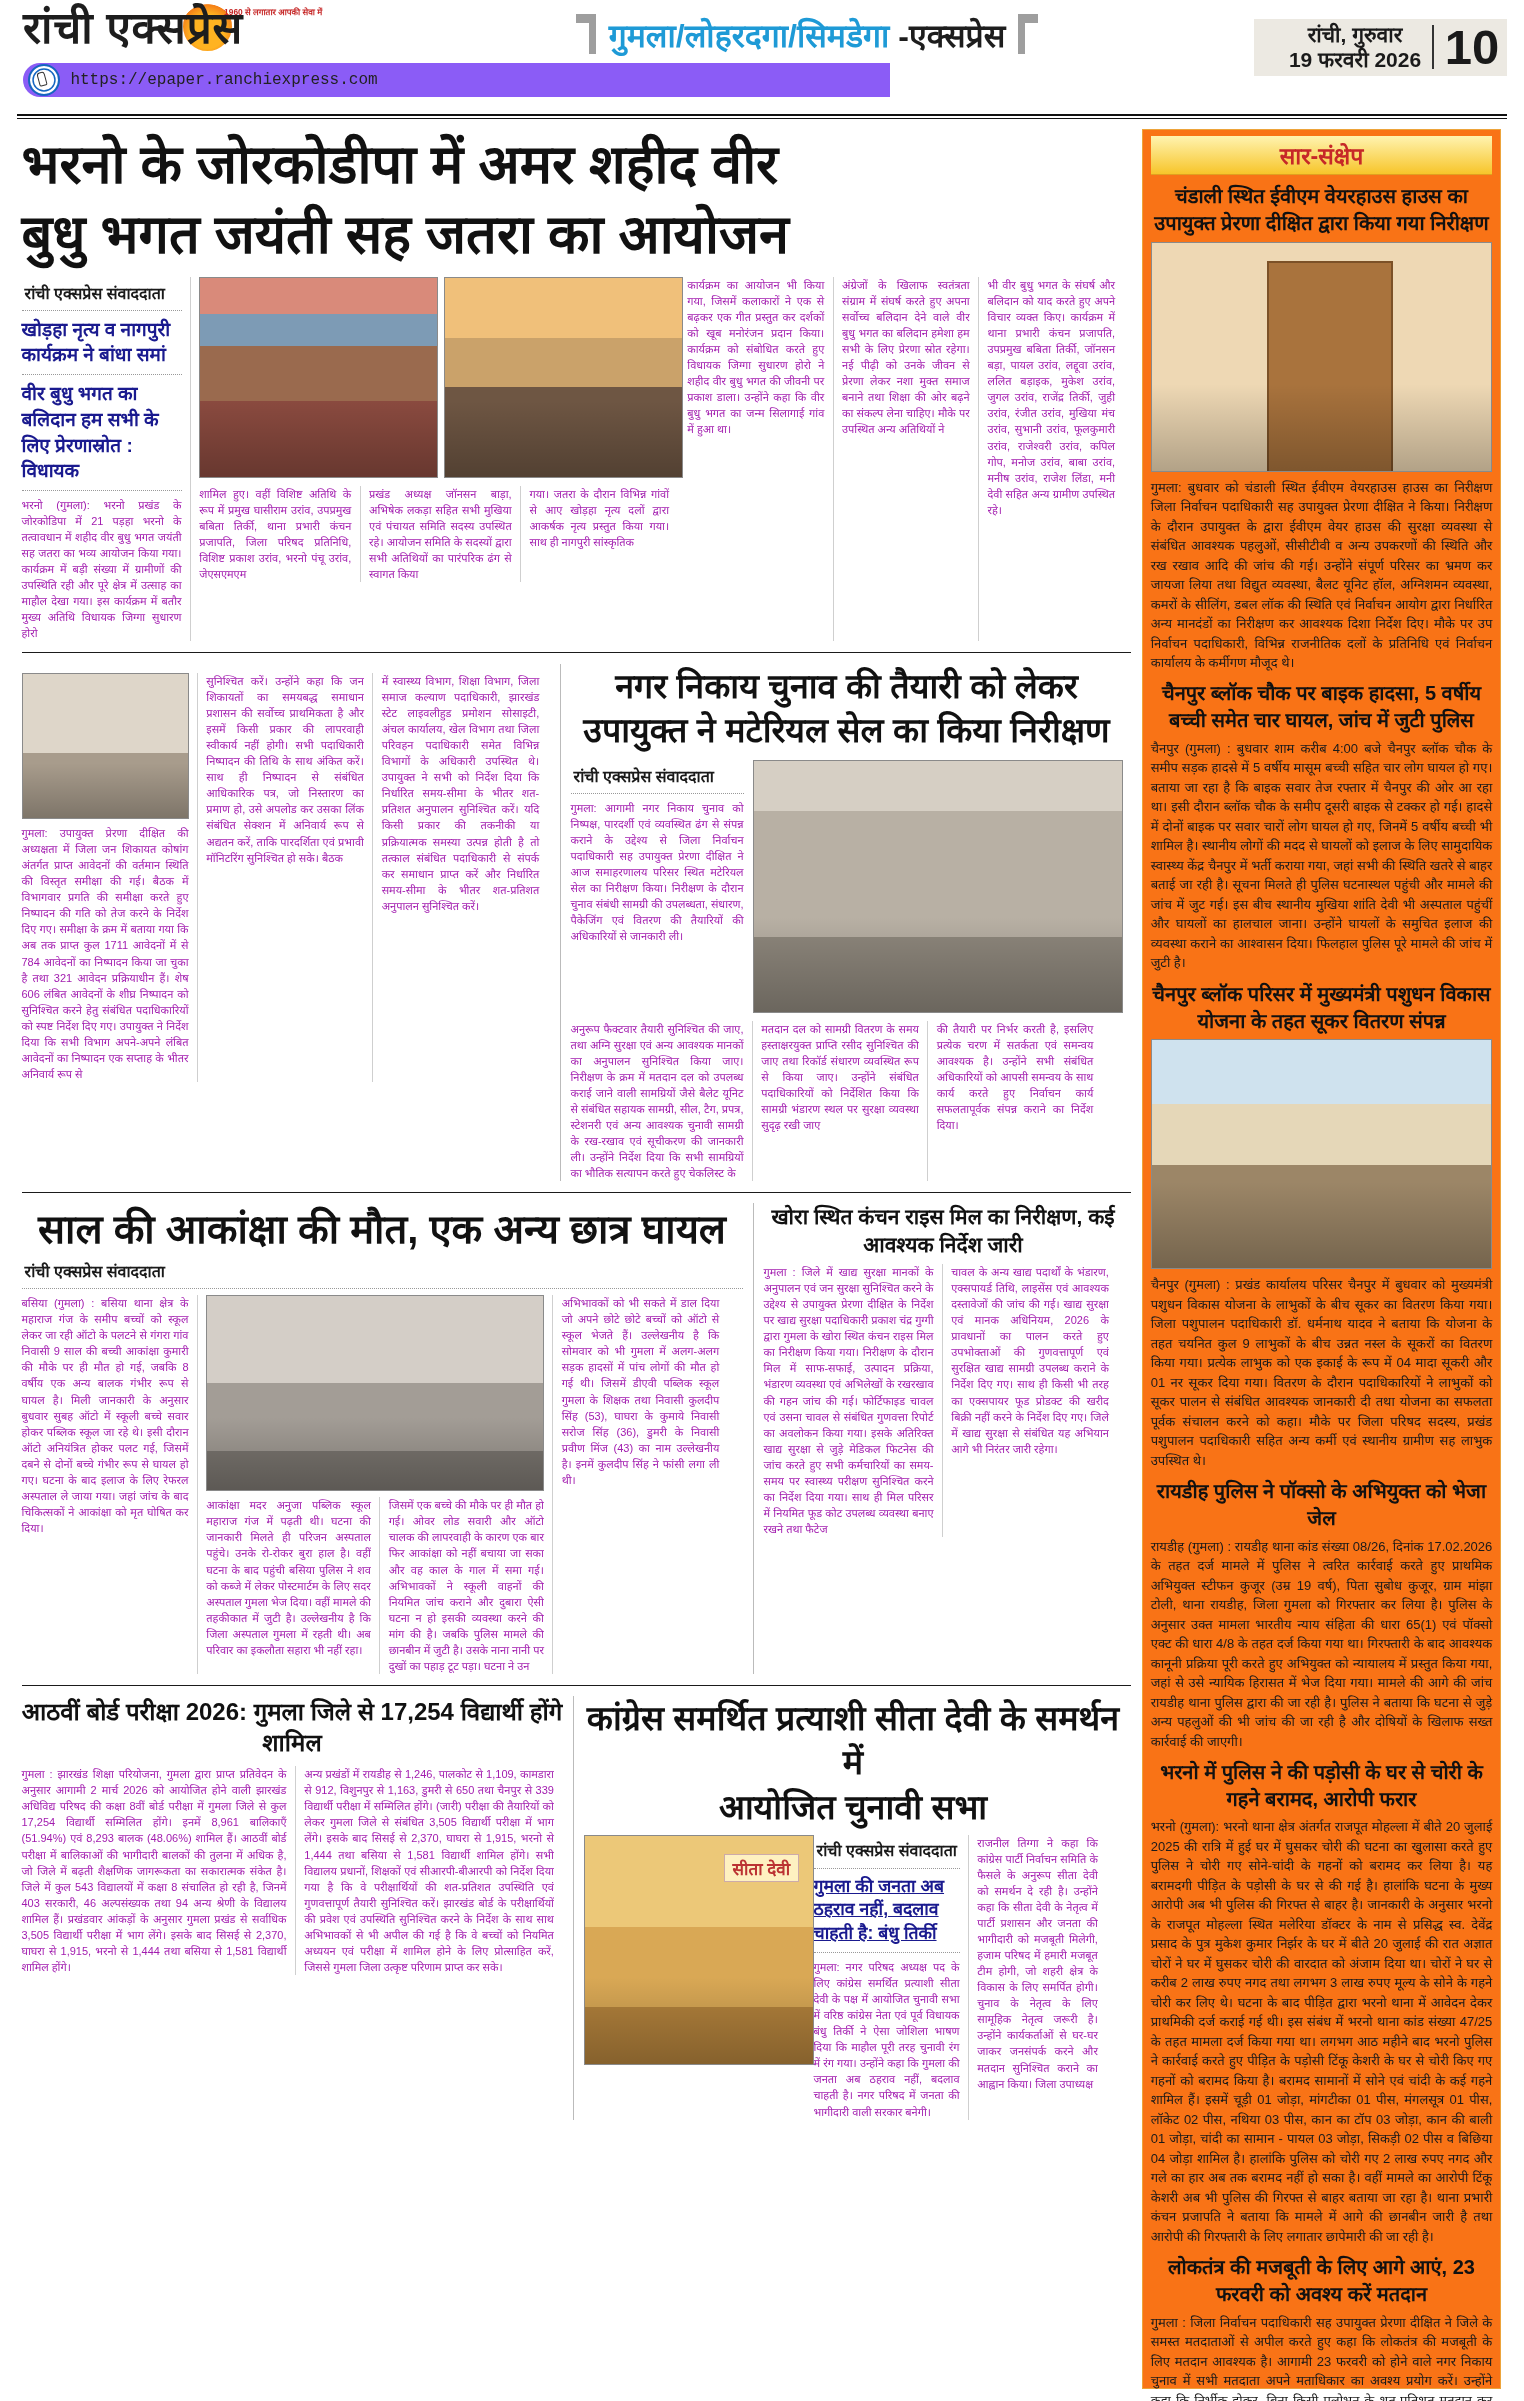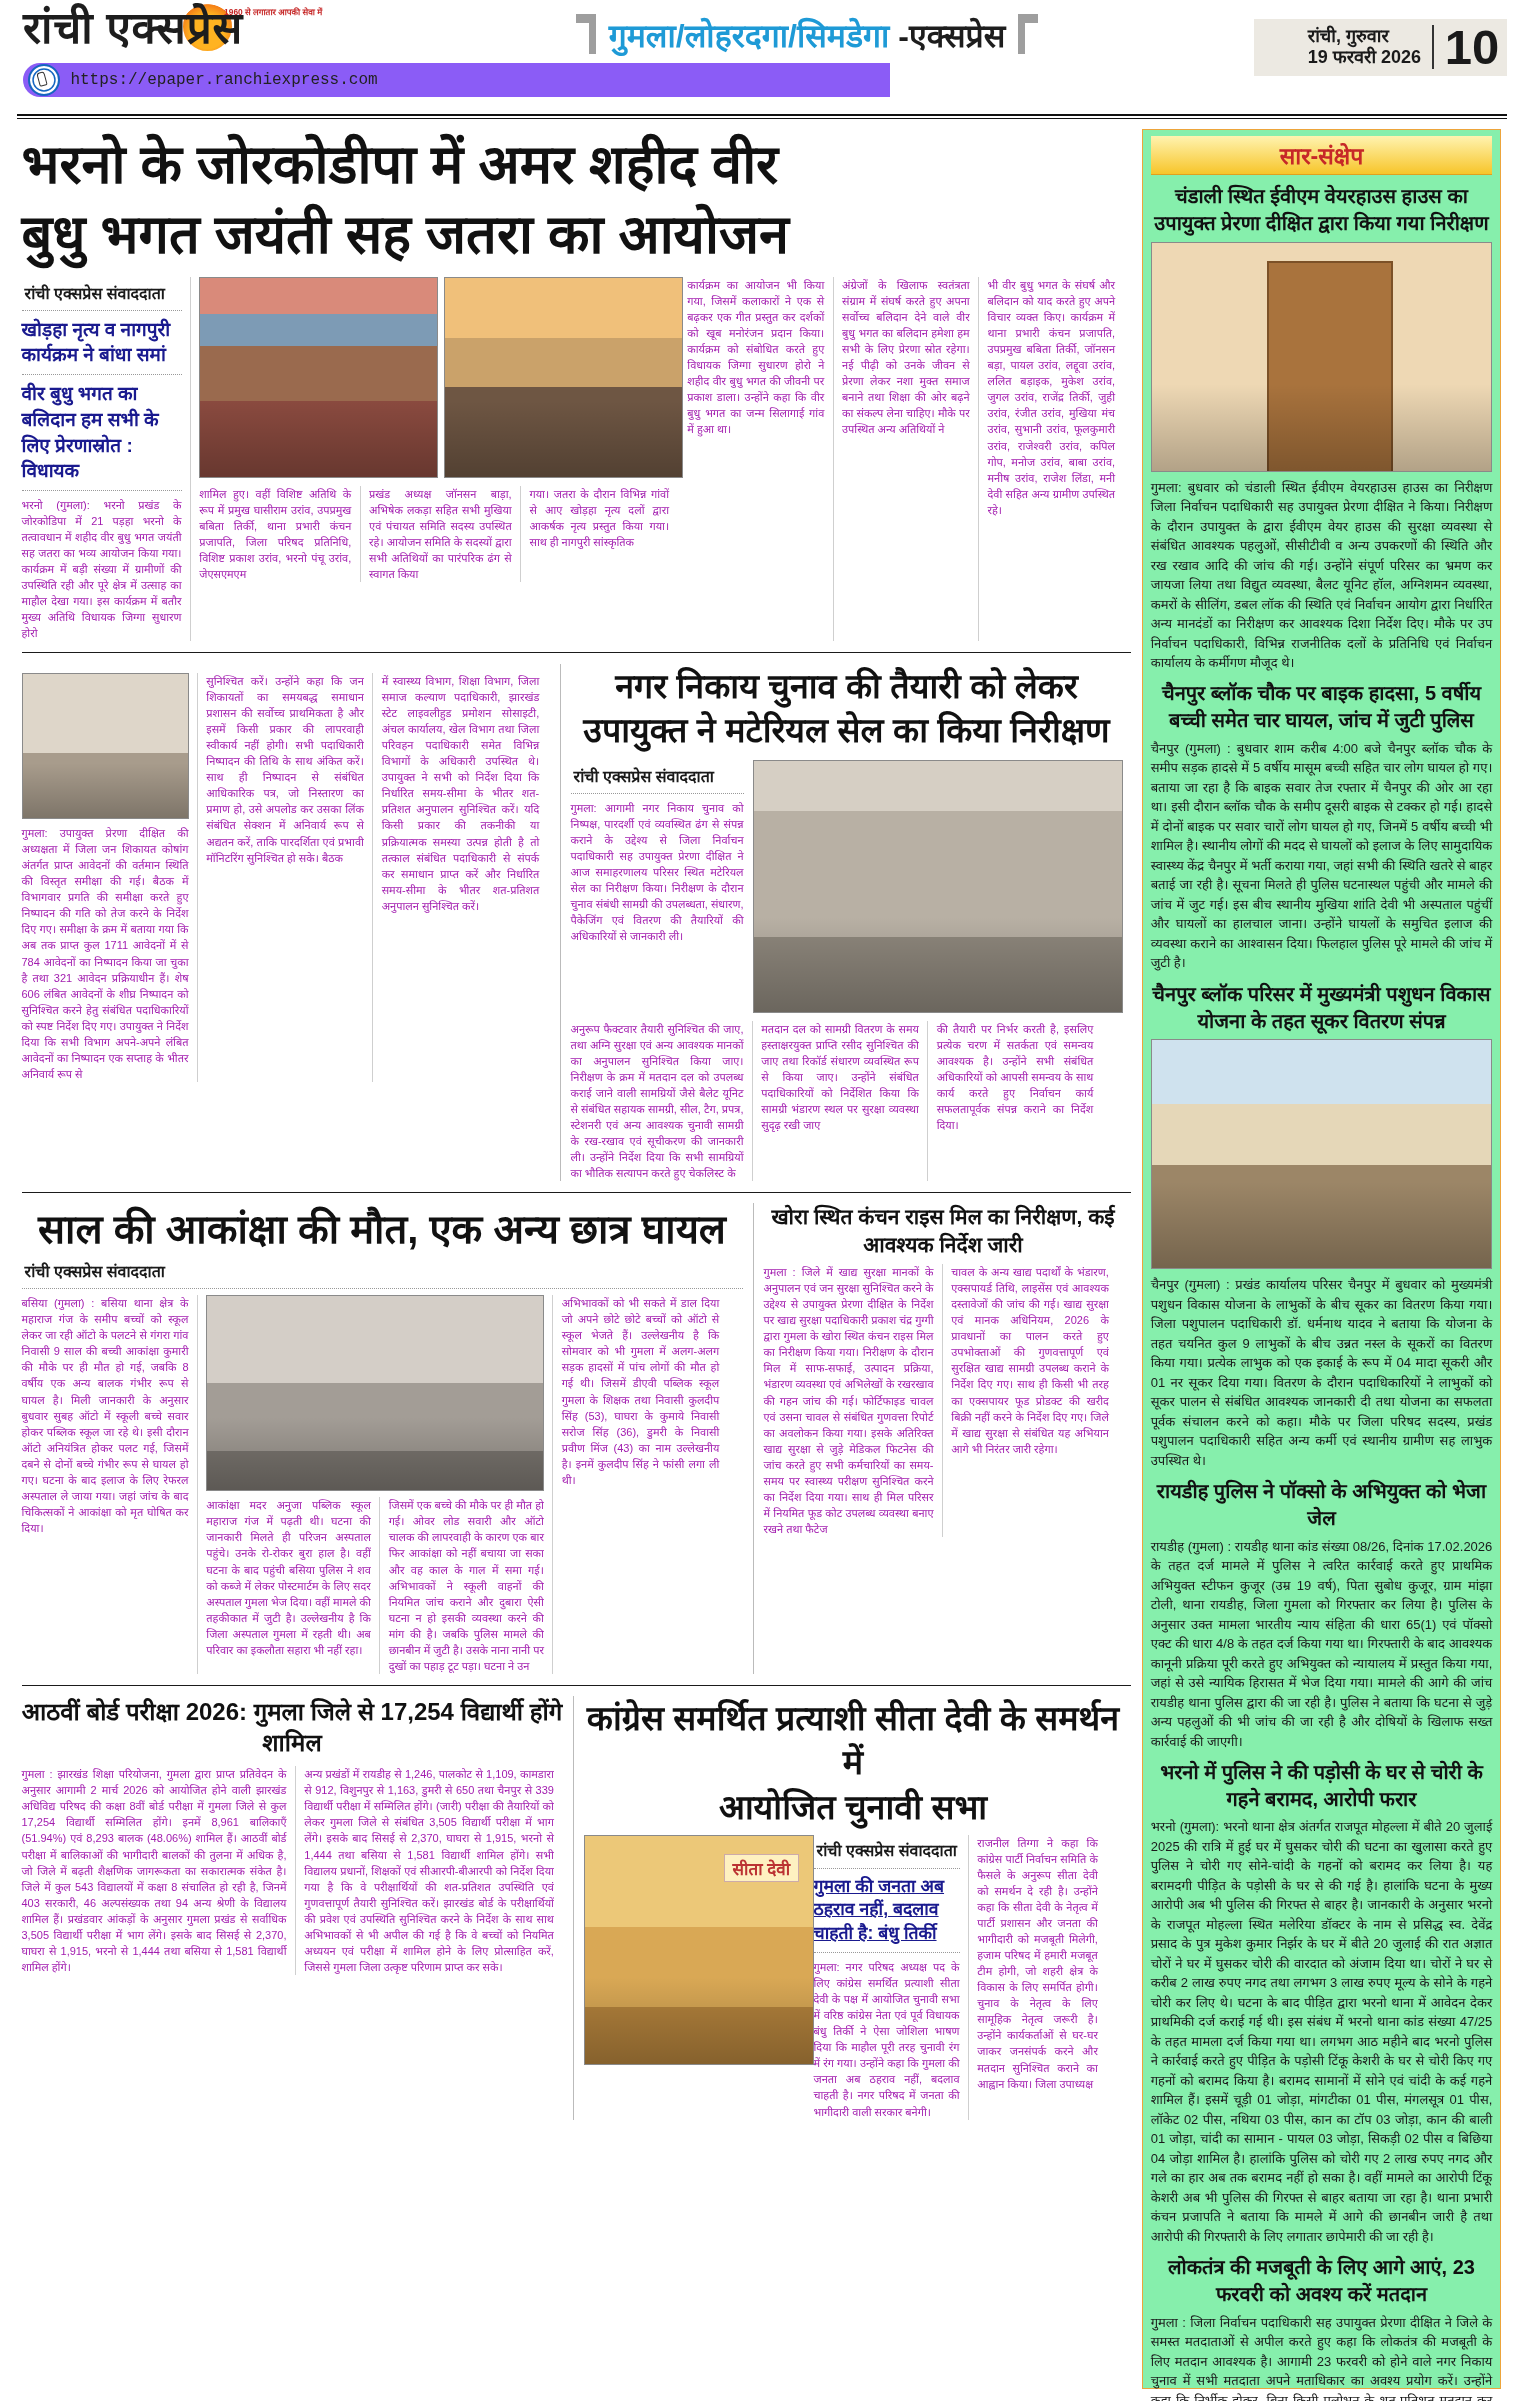--- a/index.html
+++ b/index.html
@@ -32,21 +32,21 @@
   .banner{position:absolute;left:491px;top:7.7px;width:598px;height:44px;display:flex;align-items:center;justify-content:center;gap:12.3px;}
   .bracket{width:20px;height:40px;position:relative;}
   .bracket::before{content:"";position:absolute;top:0;width:20px;height:9.2px;background:#9e9e9e;}
   .bracket::after{content:"";position:absolute;top:0;bottom:0;width:7.7px;background:#9e9e9e;}
   .bracket.l::before{left:0;} .bracket.l::after{right:0;}
   .bracket.r::before{right:0;} .bracket.r::after{left:0;}
   .banner-text{font-size:32px;font-weight:800;color:#1e9ad6;white-space:nowrap;}
   .banner-text .black{color:#1d1d1d;}
   .datebox{position:absolute;right:0;top:14px;width:253px;height:57px;background:#ece9e2;
     display:flex;align-items:center;justify-content:flex-end;gap:10.7px;padding:0 7.7px;box-sizing:border-box;}
-  .date-lines{text-align:left;font-weight:700;font-size:18px;line-height:1.2;}
+  .date-lines{text-align:center;font-weight:700;font-size:21px;line-height:1.2;}
   .date-sep{width:2.3px;height:44px;background:#333;}
   .pagenum{font-size:49px;font-weight:800;line-height:1;}
   .header-rule{position:absolute;left:17px;right:17px;top:114px;border-top:2.3px solid #111;}
   .header-rule::after{content:"";display:block;margin-top:1.5px;border-top:0.8px solid #111;}
 
   
   .hl-main{font-size:54px;font-weight:800;line-height:1.3;color:#111;}
   .hl-sec{font-weight:800;color:#111;text-align:center;line-height:1.3;}
   .byline{font-weight:700;font-size:16px;margin:4.6px 0 3.1px 3.1px;}
   .dotted{border-top:1.5px dotted #999;margin:6.1px 0;}
@@ -67,21 +67,21 @@
   .ph-rally{background:linear-gradient(#ecc878 0 40%, #d9a855 40% 75%, #b3823c 75% 100%);}
   .ph-warehouse{background:linear-gradient(#eeD8b4 0 100%);}
   .ph-warehouse::before{content:"";position:absolute;left:34%;top:8%;width:36%;height:92%;background:#a9733d;border:2.3px solid #7c5127;}
   .ph-pigs{background:linear-gradient(#cfe2ee 0 28%, #e5d7b8 28% 55%, #9c8667 55% 100%);}
   .poster-strip{position:absolute;right:6%;top:8%;background:rgba(255,244,200,.92);color:#b33;font-weight:800;
     font-size:17px;padding:1.5px 7.7px;border:0.8px solid #caa;}
 
   
   .main-area{position:absolute;left:21.5px;top:129px;width:1109px;}
   .sidebar{position:absolute;left:1142px;top:129px;width:359px;height:2260px;
-    border:1.9px solid #eda43b;box-sizing:border-box;padding:6.1px 7.7px;background:#86efac;}
+    border:1.9px solid #eda43b;box-sizing:border-box;padding:6.1px 7.7px;background:#f97316;}
 
   .ms-row{display:flex;margin-top:7.7px;}
   .ms-col1{width:160px;flex:none;}
   .ms-zone{width:488px;flex:none;margin-left:8.4px;padding-left:8.4px;border-left:0.8px solid #cfcfcf;}
   .ms-photos{display:flex;gap:6.1px;}
   .ms-under{display:flex;margin-top:7.7px;}
   .ms-side{width:137px;flex:none;}
 
   .sec2{display:flex;margin-top:3.1px;}
   .sec2-left{width:528px;flex:none;}

